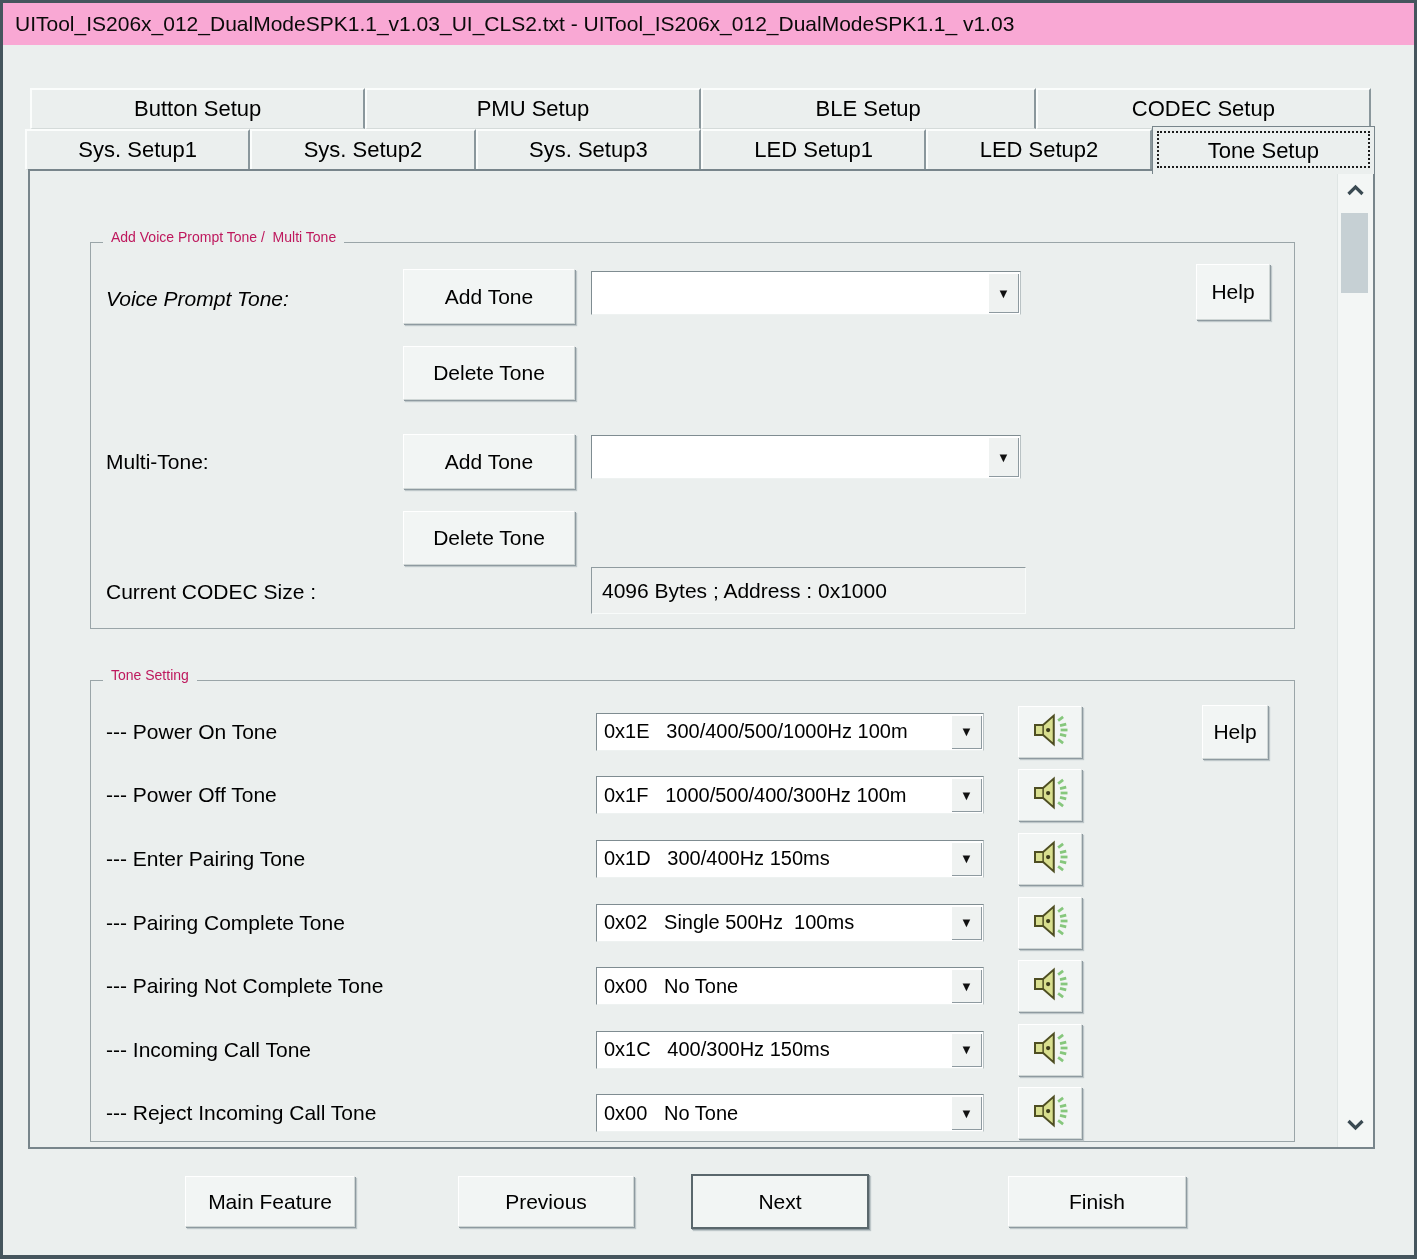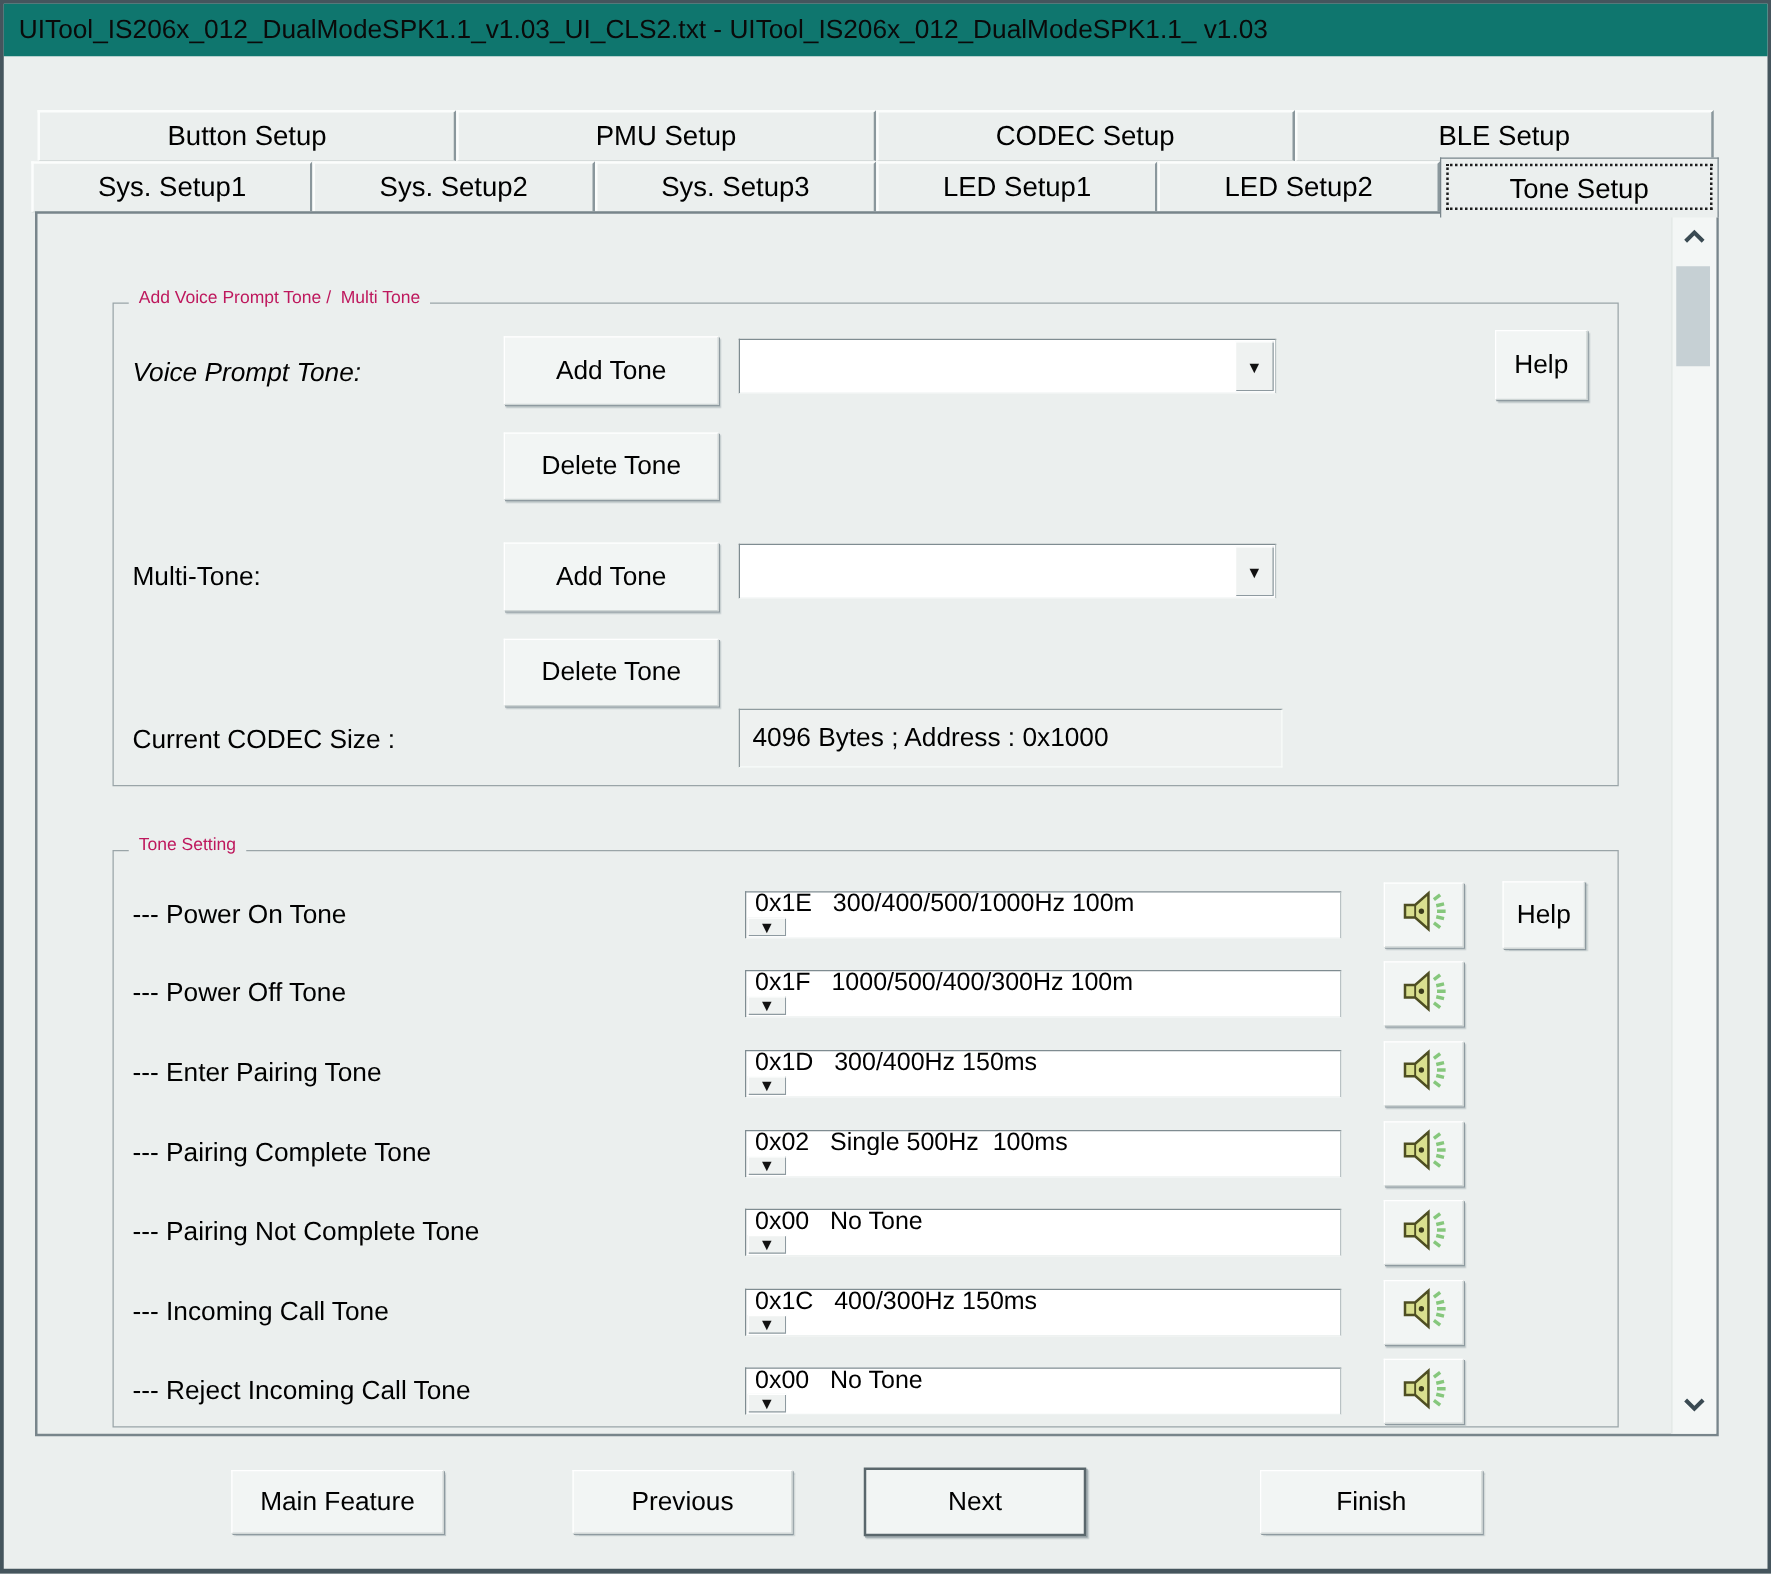--- a/index.html
+++ b/index.html
@@ -8,21 +8,21 @@
   #win {
     position:relative; width:1417px; height:1259px;
     background:#45555d;
   }
   .chrome {
     position:absolute; left:3px; top:3px; right:3px; bottom:4px;
     background:#ebefee;
   }
   .titlebar {
     position:absolute; left:0; top:0; right:0; height:42px;
-    background:#0f766e; display:flex; align-items:center;
+    background:#f9a8d4; display:flex; align-items:center;
     padding-left:12px; font-size:21px; color:#0a0a0a;
     white-space:nowrap; overflow:hidden;
   }
 
   
   .tabrow { position:absolute; display:flex; }
   .tabrow1 { left:27px; top:85px; width:1341px; height:41px; }
   .tabrow2 { left:22px; top:126px; width:1350px; height:41px; }
   .tab {
     flex:1; display:flex; align-items:center; justify-content:center;
@@ -105,21 +105,21 @@
     position:absolute; display:flex; align-items:center; padding:0 10px;
     font-size:21px; color:#000; white-space:pre; overflow:hidden;
     border:1px solid #8f9b9f; border-bottom-color:#f8fbfa; border-right-color:#f8fbfa;
     background:#eef1f0;
   }
 
   
   .tone-rows { position:absolute; left:0; top:19px; right:0; }
   .tone-row { height:63.6px; display:flex; align-items:center; position:relative; }
   .tone-row .tlabel { width:505px; padding-left:15px; font-size:21px; white-space:pre; }
-  .tone-row .combo { position:relative; width:477px; height:38px;flex-direction:column; }
+  .tone-row .combo { position:relative; width:388px; height:38px; }
   .tone-row .spk {
     position:relative; margin-left:34px; width:64px; height:52px;
     display:flex; align-items:center; justify-content:center;
     background:#f2f5f4;
     border:1px solid #cfd6d5; border-top-color:#ffffff; border-left-color:#ffffff;
     box-shadow:1px 1px 0 #8e9aa0, 2px 2px 1px #bec7c9; cursor:default;
   }
 
   
   .footer-btn { height:51px; }
@@ -130,22 +130,22 @@
 <div id="win">
   <div class="chrome">
 
     <div class="titlebar">
       <span>UITool_IS206x_012_DualModeSPK1.1_v1.03_UI_CLS2.txt - UITool_IS206x_012_DualModeSPK1.1_ v1.03</span>
     </div>
 
     <div class="tabrow tabrow1">
       <div class="tab">Button Setup</div>
       <div class="tab">PMU Setup</div>
+      <div class="tab">BLE Setup</div>
       <div class="tab">CODEC Setup</div>
-      <div class="tab">BLE Setup</div>
     </div>
 
     <div class="tabrow tabrow2">
       <div class="tab">Sys. Setup1</div>
       <div class="tab">Sys. Setup2</div>
       <div class="tab">Sys. Setup3</div>
       <div class="tab">LED Setup1</div>
       <div class="tab">LED Setup2</div>
       <div class="tab active">Tone Setup</div>
     </div>

